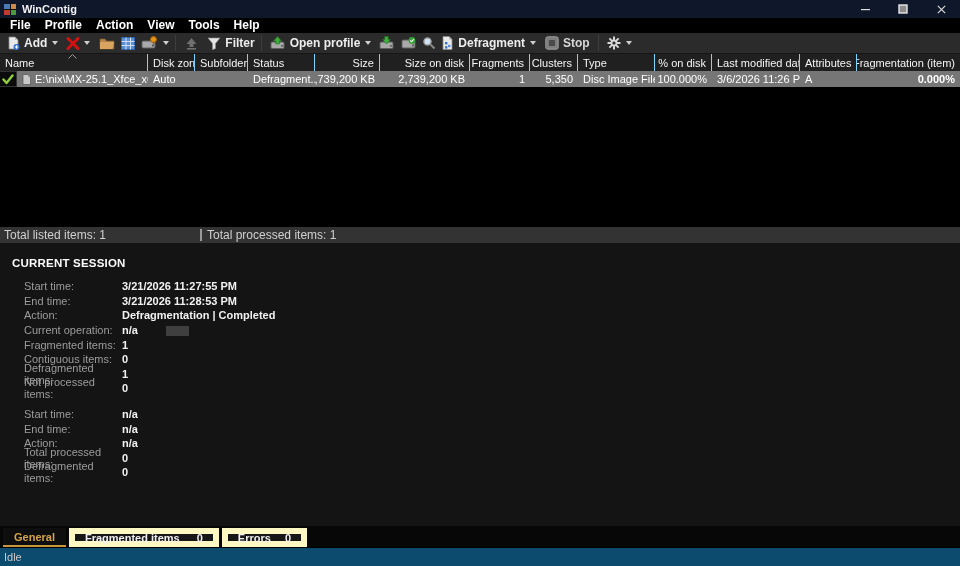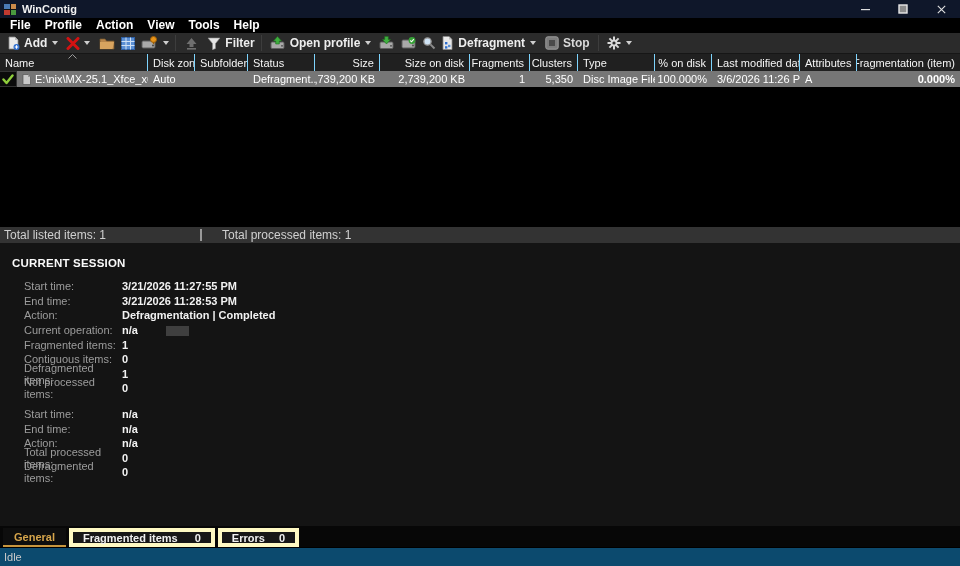--- a/index.html
+++ b/index.html
@@ -51,37 +51,37 @@
   .check-cell { width:17px; height:16px; background:#0b0b0b; border:1px solid #333; border-left:none;
     display:flex; align-items:center; justify-content:center; flex:0 0 17px; }
   .file-icon { margin-right:4px; flex:0 0 auto; }
   .grid-empty { flex:0 0 140px; background:#000; }
 
   
   .totals { height:16px; background:#333; display:flex; align-items:center; flex:0 0 16px;
     font-size:12px; color:#d0d0d0; }
   .totals .left { width:200px; padding-left:4px; }
   .totals .divider { width:2px; height:12px; background:#9a9a9a; }
-  .totals .right { padding-left:20px; }
+  .totals .right { padding-left:5px; }
 
   
   .session { flex:0 0 283px; background:#141414; position:relative; font-size:11px; }
   .session-title { font-size:11.5px; font-weight:700; color:#fafafa; margin:14px 0 0 12px; letter-spacing:.2px; }
   .session-rows { margin:10px 0 0 24px; }
   .session-rows.last { margin-top:11px; }
   .srow { height:14.6px; display:flex; align-items:center; }
   .srow .lab { width:98px; color:#9c9c9c; }
   .srow .val { font-weight:700; color:#f2f2f2; }
   .op-placeholder { position:absolute; left:166px; top:83px; width:23px; height:10px; background:#3f3f3f; }
 
   
   .tabbar { height:21px; background:#070707; display:flex; align-items:flex-end; padding-left:3px; flex:0 0 21px; }
   .tab { height:19px; display:flex; align-items:center; font-size:11px; font-weight:700; cursor:default; }
   .tab.active { color:#d6a54b; border-bottom:2px solid #c8963e; background:#0e0e0e; padding:0 11px; }
-  .tab.inactive { color:#f0f0f0; border:4px solid #fef9c3; background:#171717; margin-left:3px; padding:0 10px; height:19px; }
+  .tab.inactive { color:#f0f0f0; border:6px solid #fef9c3; background:#171717; margin-left:3px; padding:0 10px; height:19px; }
   .tab .count { margin-left:17px; }
   .tab.errors .count { margin-left:14px; }
 
   
   .statusbar { height:19px; background:#0c4a6e; border-top:1px solid #000; display:flex; align-items:center;
     padding-left:4px; font-size:11px; color:#c9c9c9; flex:0 0 19px; }
 </style>
 </head>
 <body>
 

